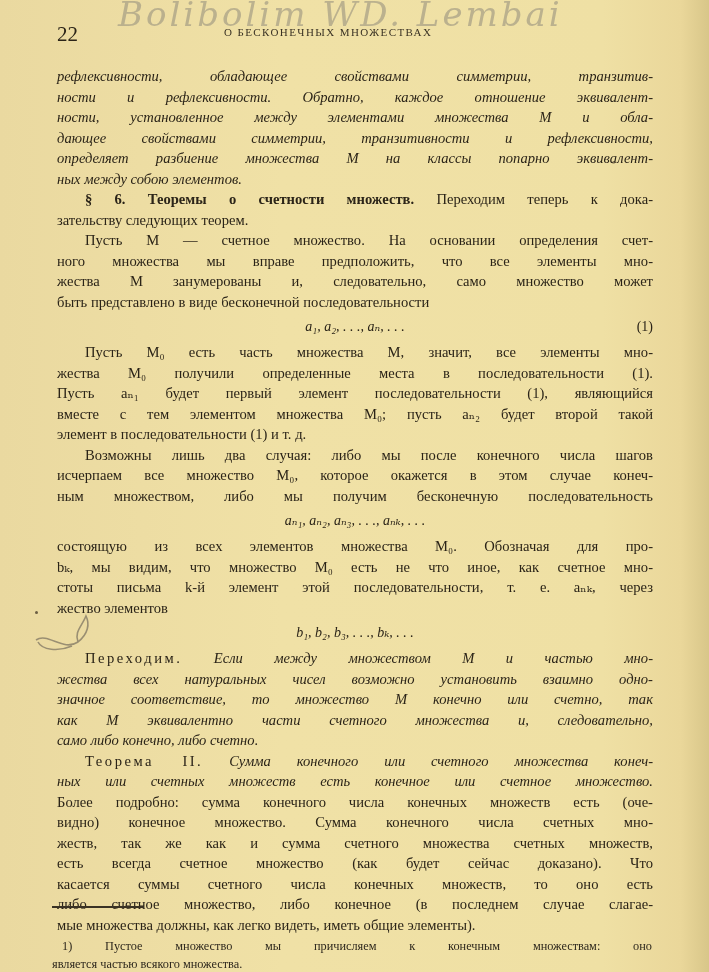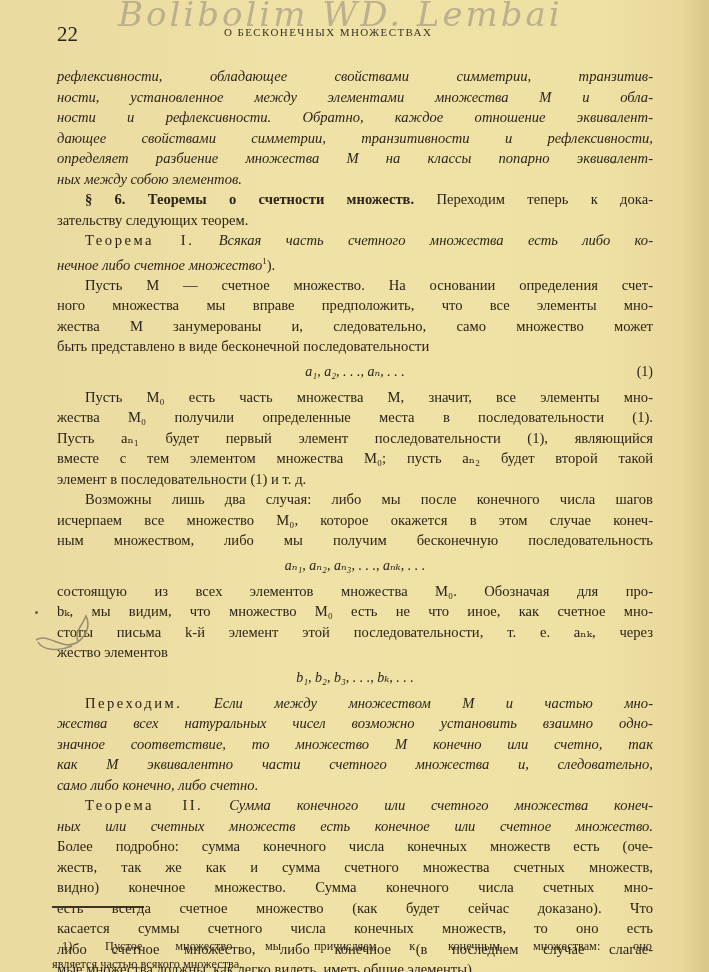--- a/index.html
+++ b/index.html
@@ -57,36 +57,32 @@
 <body>
 
 <div class="handwriting">Bolibolim WD. Lembai</div>
 <div class="page-number">22</div>
 <div class="running-head">О БЕСКОНЕЧНЫХ МНОЖЕСТВАХ</div>
 
 <div class="text-block">
 
   <div>
     <span class="line it">рефлексивности, обладающее свойствами симметрии, транзитив-</span>
+    <span class="line it">ности и рефлексивности. Обратно, каждое отношение эквивалент-</span>
     <span class="line it">ности, установленное между элементами множества M и обла-</span>
-    <span class="line it">ности и рефлексивности. Обратно, каждое отношение эквивалент-</span>
     <span class="line it">дающее свойствами симметрии, транзитивности и рефлексивности,</span>
     <span class="line it">определяет разбиение множества M на классы попарно эквивалент-</span>
     <span class="line it last">ных между собою элементов.</span>
   </div>
 
   <div>
     <span class="line indent"><span class="bold">§ 6. Теоремы о счетности множеств.</span><span> Переходим теперь к дока-</span></span>
     <span class="line last">зательству следующих теорем.</span>
   </div>
 
-  <div>
-    <span class="line indent"><span class="spaced">Теорема I.</span><span class="it"> Всякая часть счетного множества есть либо ко-</span></span>
-    <span class="line last"><span class="it">нечное либо счетное множество</span><sup style="font-size:9px">1</sup><span>).</span></span>
-  </div>
 
   <div>
     <span class="line indent">Пусть M — счетное множество. На основании определения счет-</span>
     <span class="line">ного множества мы вправе предположить, что все элементы мно-</span>
     <span class="line">жества M занумерованы и, следовательно, само множество может</span>
     <span class="line last">быть представлено в виде бесконечной последовательности</span>
   </div>
 
   <div class="formula">
     <span>a₁, a₂, . . ., aₙ, . . .</span>
@@ -127,22 +123,22 @@
     <span class="line it">жества всех натуральных чисел возможно установить взаимно одно-</span>
     <span class="line it">значное соответствие, то множество M конечно или счетно, так</span>
     <span class="line it">как M эквивалентно части счетного множества и, следовательно,</span>
     <span class="line it last">само либо конечно, либо счетно.</span>
   </div>
 
   <div>
     <span class="line indent"><span class="spaced">Теорема II.</span><span class="it"> Сумма конечного или счетного множества конеч-</span></span>
     <span class="line it">ных или счетных множеств есть конечное или счетное множество.</span>
     <span class="line">Более подробно: сумма конечного числа конечных множеств есть (оче-</span>
+    <span class="line">видно) конечное множество. Сумма конечного числа счетных мно-</span>
     <span class="line">жеств, так же как и сумма счетного множества счетных множеств,</span>
-    <span class="line">видно) конечное множество. Сумма конечного числа счетных мно-</span>
     <span class="line">есть всегда счетное множество (как будет сейчас доказано). Что</span>
     <span class="line">касается суммы счетного числа конечных множеств, то оно есть</span>
     <span class="line">либо счетное множество, либо конечное (в последнем случае слагае-</span>
     <span class="line last">мые множества должны, как легко видеть, иметь общие элементы).</span>
   </div>
 </div>
 
 <svg class="doodle" viewBox="0 0 70 50">
   <path d="M8 28 C 20 20, 35 40, 50 30 C 60 22, 62 12, 58 4 C 54 14, 46 20, 50 30 M10 30 C 14 38, 30 40, 44 34" stroke="#9a8f72" stroke-width="1.6" fill="none"></path>
 </svg>

